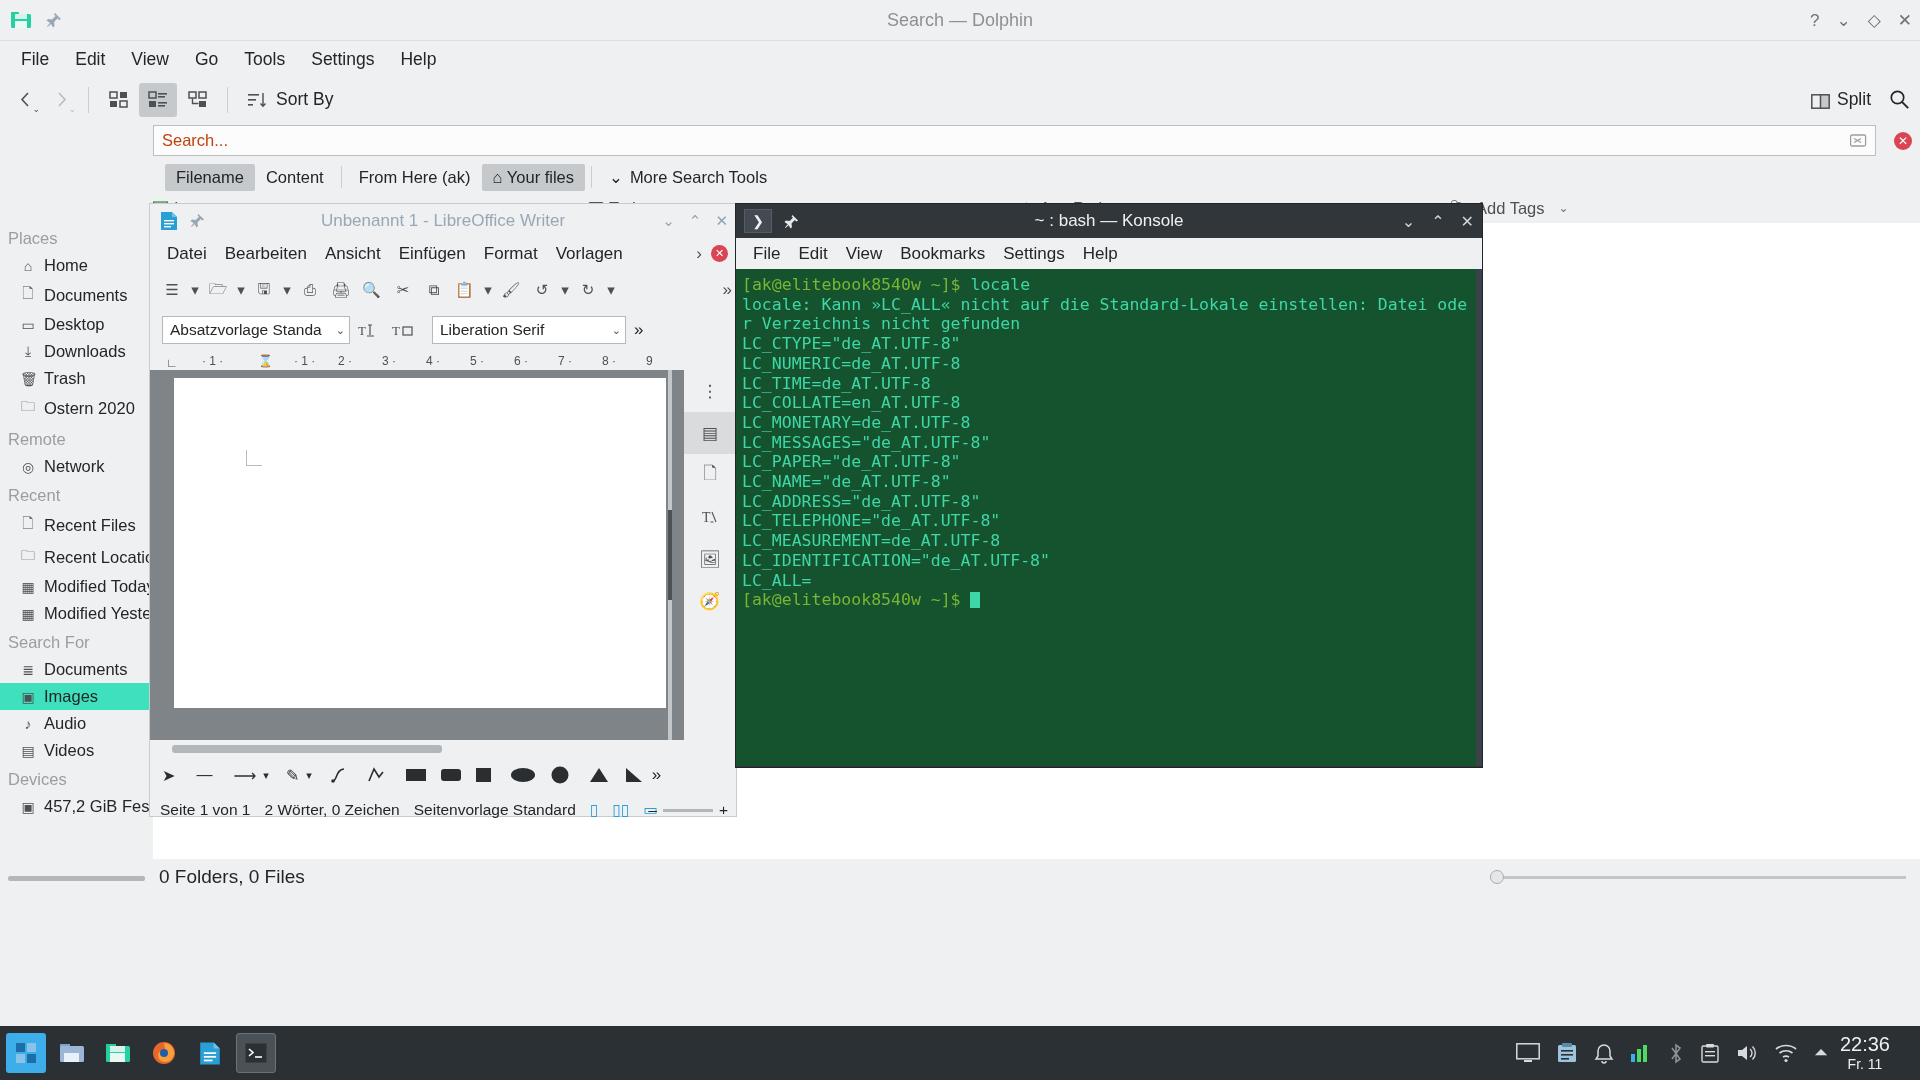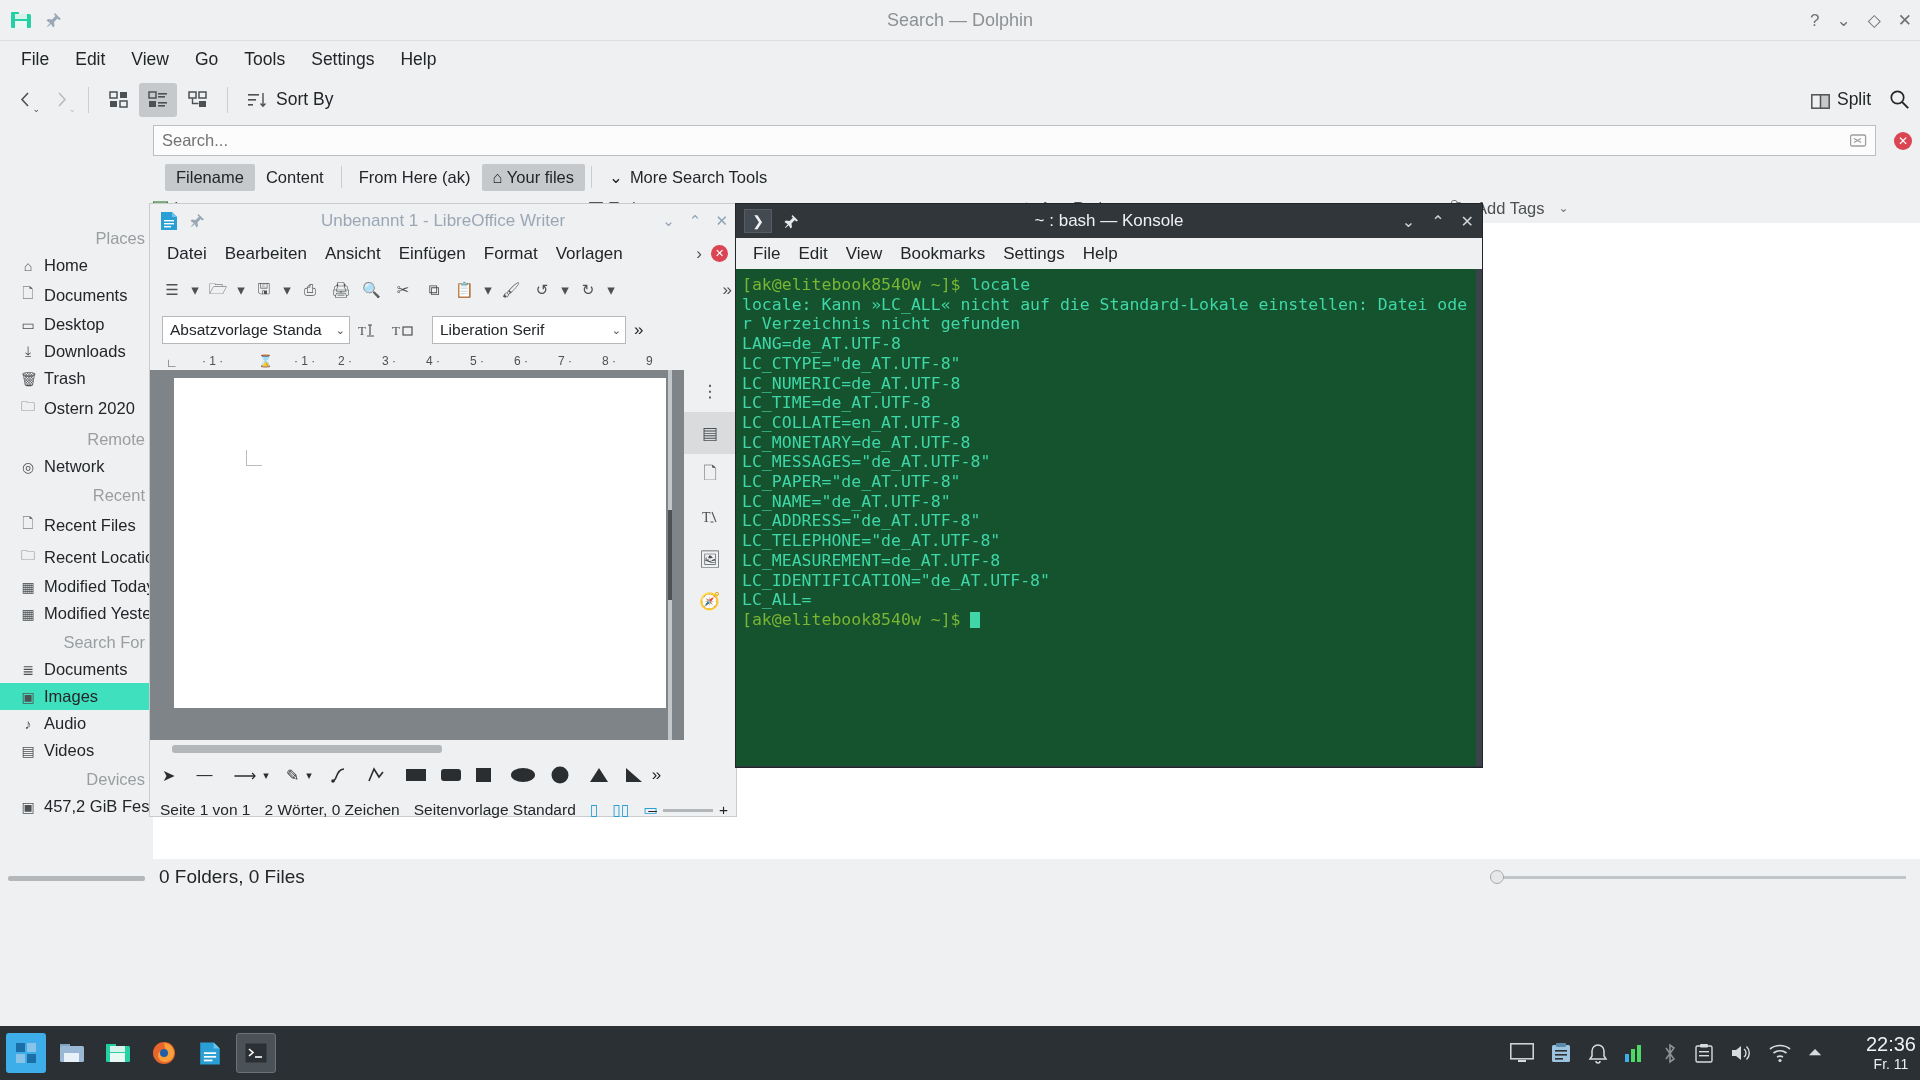--- a/index.html
+++ b/index.html
@@ -43,41 +43,41 @@
   .splitbtn { display:flex; align-items:flex-end; gap:7px; font-size:17.5px; }
 
   
   .searchrow { padding:3px 0 0 0; display:flex; }
   .places-col { width:153px; flex:0 0 153px; }
   .search-col { flex:1; padding-right:8px; position:relative; }
   .searchbox {
     height:31px; background:#fcfcfc; border:1px solid #bcbfc1; display:flex; align-items:center;
     padding:0 8px; margin-right:36px;
   }
-  .searchbox .ph { color:#737373; font-size:16.5px; }
+  .searchbox .ph { color:#c2410c; font-size:16.5px; }
   .searchbox .clr { margin-left:auto; color:#9a9ea1; font-size:15px; }
   .search-close { position:absolute; right:8px; top:7px; width:18px;height:18px;border-radius:50%;
      background:#da4453; color:#fff; font-size:12px; display:flex;align-items:center;justify-content:center; }
 
   .filterrow { display:flex; align-items:center; height:32px; margin-top:5px;padding-left:12px; }
   .chip { padding:4px 11px; font-size:16.5px; border-radius:2px; }
   .chip.on { background:#c6c9cb; }
   .chipsep { width:1px; height:22px; background:#cbcdcf; margin:0 6px; }
   .chip.tools { display:flex; align-items:center; gap:7px; }
 
   .facetrow { display:flex; align-items:center; height:30px; font-size:16.5px; color:#4d5154; }
   .facet { display:flex; align-items:center; gap:6px; }
   .facet .cv { font-size:12px; color:#6e7376; }
 
   
   .dbody { display:flex; height:636px; }
   .places {
     width:153px; flex:0 0 153px; font-size:16.5px; padding-top:0px; overflow:hidden;
   }
-  .pl-head { color:#9a9ea1; font-size:16.5px; padding:6px 8px 4px 8px;text-align:right; }
+  .pl-head { color:#9a9ea1; font-size:16.5px; padding:6px 8px 4px 8px; }
   .pl-item { display:flex; align-items:center; gap:8px; padding:4px 8px 4px 20px; white-space:nowrap; }
   .pl-item.sel { background:#3fe0bd; }
   .pl-ico { width:16px; text-align:center; font-size:14px; color:#4d5154; flex:0 0 16px; }
   .filelist { flex:1; background:#fff; }
 
   .statusrow { height:36px; display:flex; align-items:center; }
   .st-left { width:153px; flex:0 0 153px; padding:0 8px; }
   .st-bar { height:5px; background:#b4b7b9; border-radius:2px; margin-top:2px; }
   .st-text { flex:1; padding-left:6px; font-size:19px; }
   .zoomslider { width:430px; display:flex; align-items:center; padding-right:14px; }
@@ -139,21 +139,21 @@
   .k-scroll .th { position:absolute; right:0; top:0; width:6px; height:100%; background:#3a4349;}
 
   
   #taskbar { position:absolute; left:0; bottom:0; width:1920px; height:54px; background:#2b3034;
      display:flex; align-items:center; }
   .tk-launchers { display:flex; align-items:center; gap:6px; padding-left:6px; }
   .tk-ico { width:40px; height:40px; border-radius:3px; display:flex;align-items:center;justify-content:center;
      font-size:19px; }
   .tk-spacer { flex:1; }
   .tk-tray { display:flex; align-items:center; gap:16px; padding-right:12px; color:#d7dbde; font-size:17px;}
-  .tk-clock { text-align:center; line-height:1.15; padding-right:4px; color:#eff0f1;margin-left:32px; }
+  .tk-clock { text-align:center; line-height:1.15; padding-right:30px; color:#eff0f1; }
   .tk-clock .t { font-size:20px; }
   .tk-clock .d { font-size:14px; }
 
   svg { display:block; }
 </style>
 </head>
 <body>
 
 <div id="dolphin">
 
@@ -642,21 +642,20 @@
     <div class="mi">Settings</div>
     <div class="mi">Help</div>
   </div>
   <div class="k-term" id="k-term">
     <div class="k-scroll">
         <div class="th"></div>
       </div>
   <div class="ln"><span class="k-user">[ak@elitebook8540w ~]$</span><span> locale</span></div>
       <div class="ln">locale: Kann »LC_ALL« nicht auf die Standard-Lokale einstellen: Datei ode</div>
       <div class="ln">r Verzeichnis nicht gefunden</div>
-      <div class="ln">LANG=de_AT.UTF-8</div>
       <div class="ln">LC_CTYPE="de_AT.UTF-8"</div>
       <div class="ln">LC_NUMERIC=de_AT.UTF-8</div>
       <div class="ln">LC_TIME=de_AT.UTF-8</div>
       <div class="ln">LC_COLLATE=en_AT.UTF-8</div>
       <div class="ln">LC_MONETARY=de_AT.UTF-8</div>
       <div class="ln">LC_MESSAGES="de_AT.UTF-8"</div>
       <div class="ln">LC_PAPER="de_AT.UTF-8"</div>
       <div class="ln">LC_NAME="de_AT.UTF-8"</div>
       <div class="ln">LC_ADDRESS="de_AT.UTF-8"</div>
       <div class="ln">LC_TELEPHONE="de_AT.UTF-8"</div>

